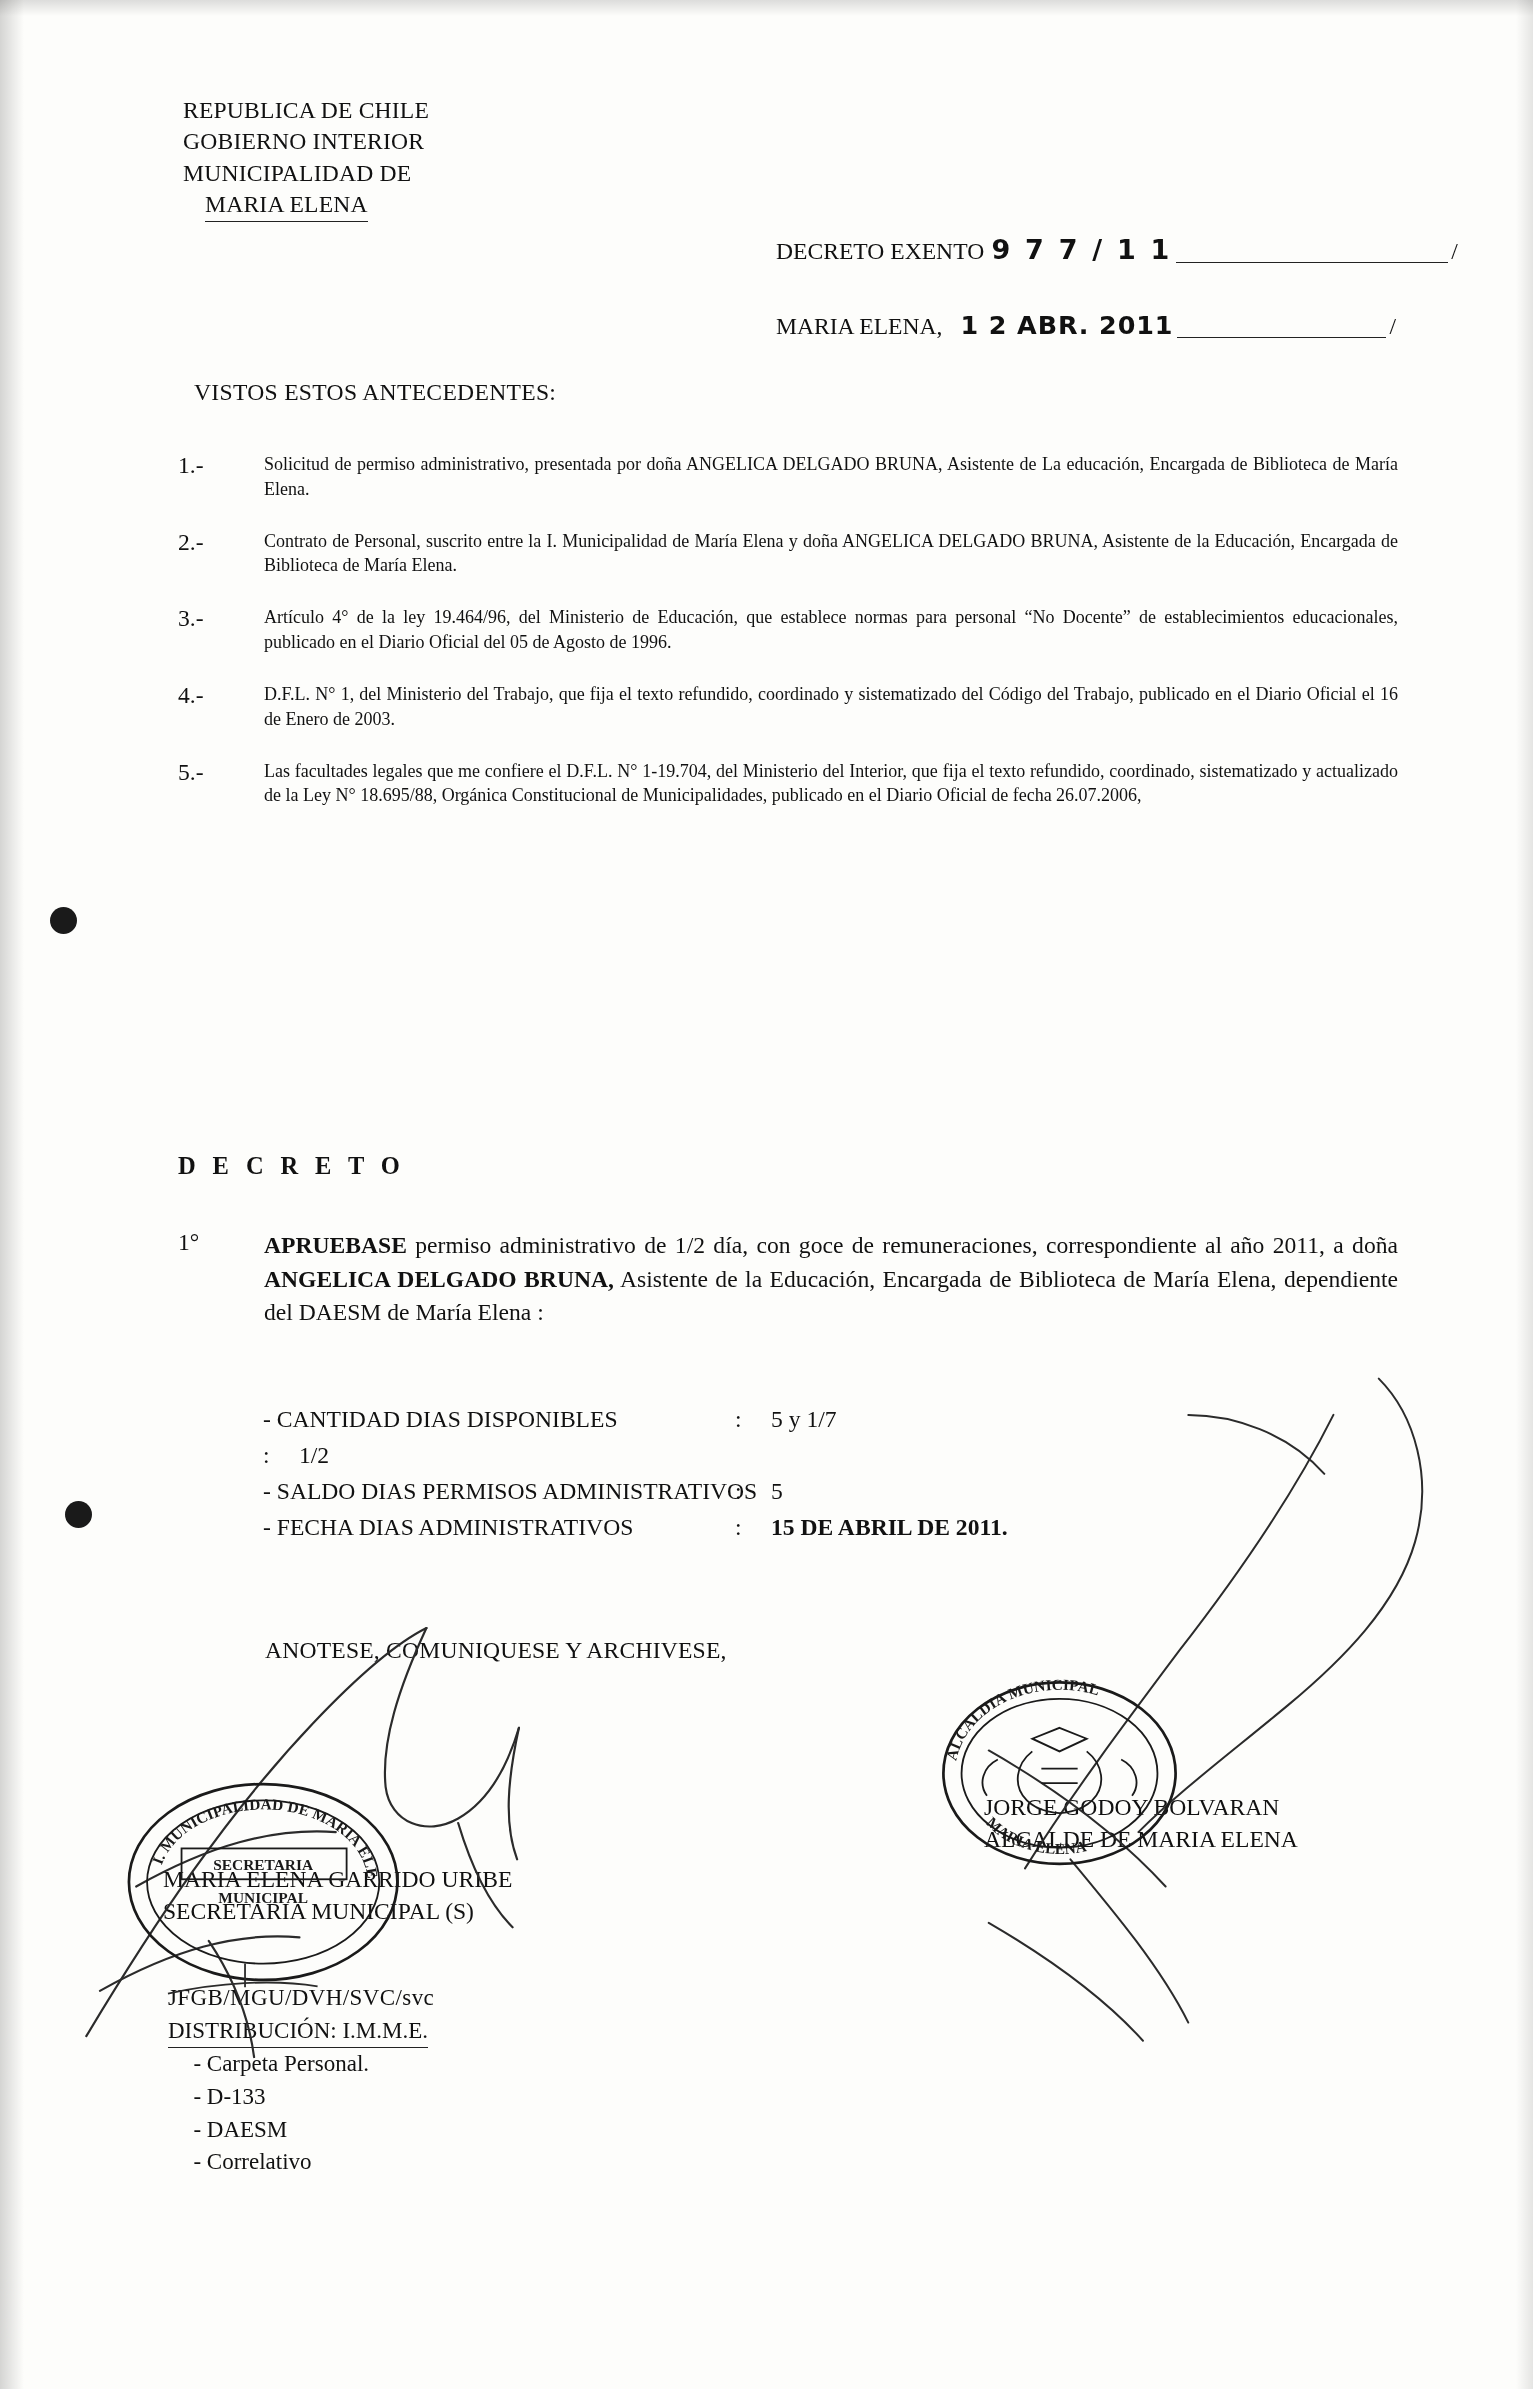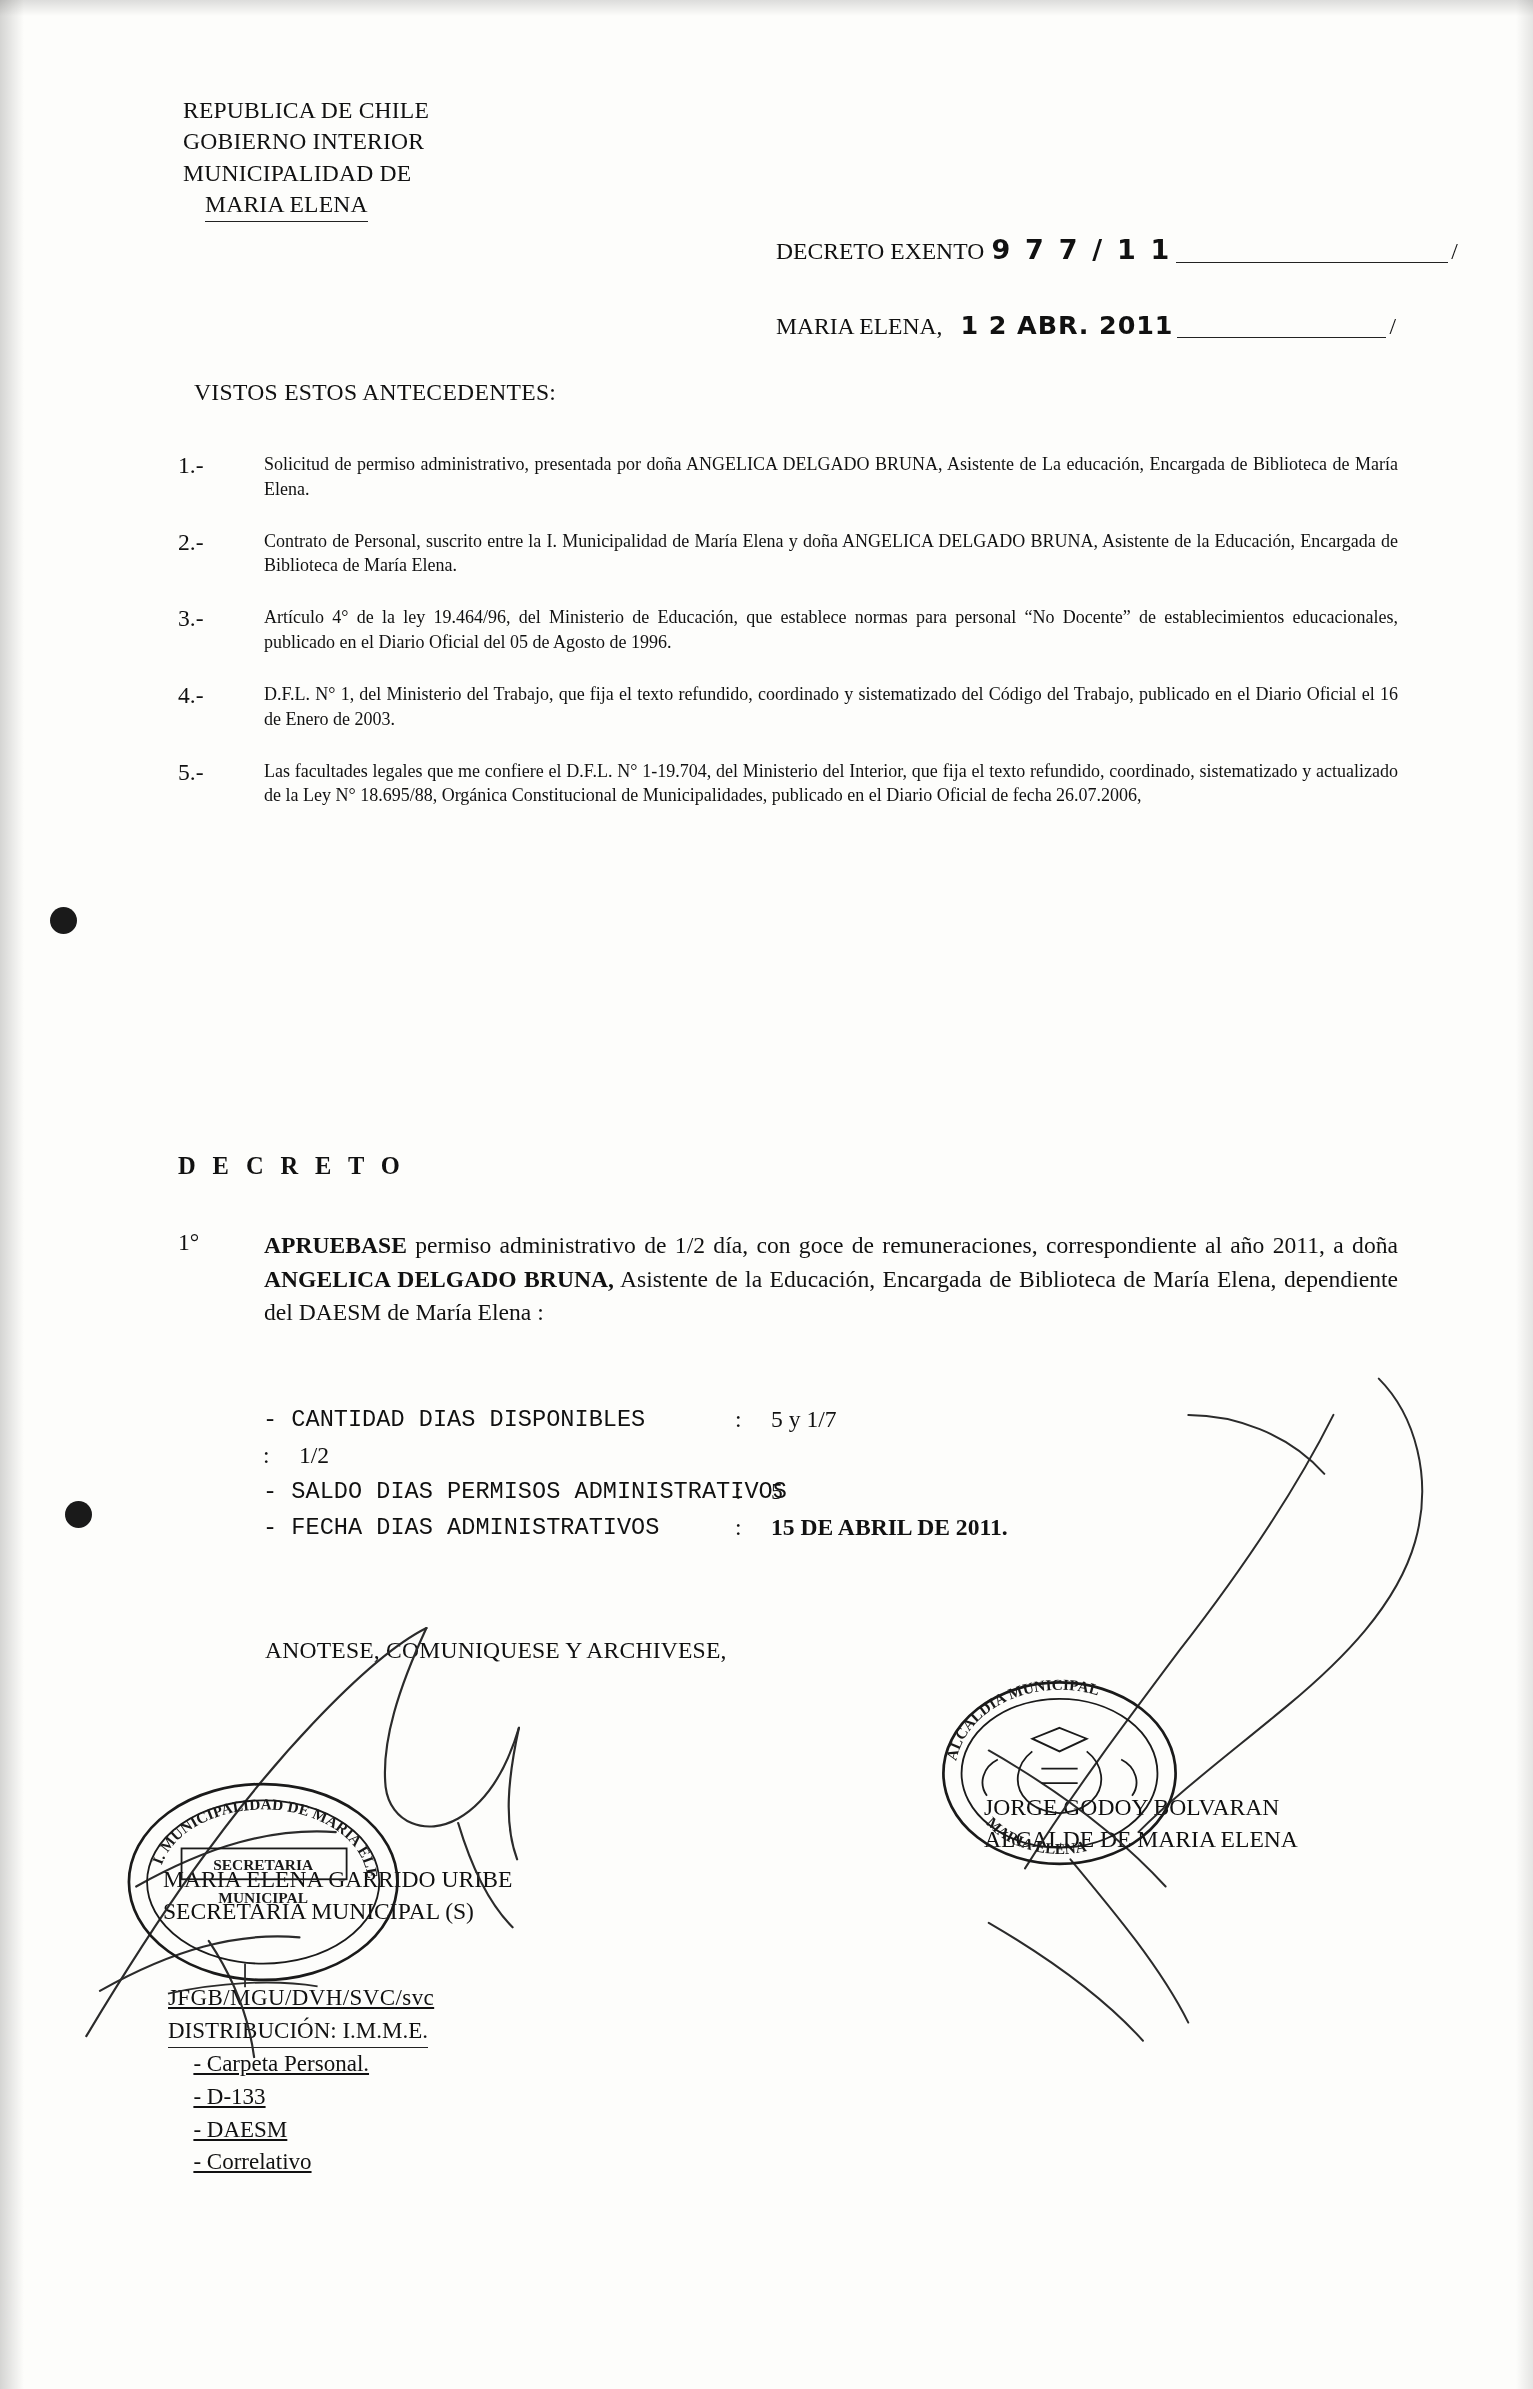--- a/index.html
+++ b/index.html
@@ -157,21 +157,21 @@
   .clause .body b { font-weight: bold; }
 
   .detail-list {
     position: absolute;
     left: 263px;
     top: 1402px;
     font-size: 23.6px;
     line-height: 1.52;
   }
   .detail-row { display: flex; }
-  .detail-row .label { width: 472px; flex: 0 0 472px; white-space: nowrap; font-family: Liberation Mono, monospace; }
+  .detail-row .label { width: 472px; flex: 0 0 472px; white-space: nowrap; }
   .detail-row .colon { width: 36px; flex: 0 0 36px; }
   .detail-row .value { white-space: nowrap; }
   .detail-row .value.bold { font-weight: bold; }
 
   .anotese {
     position: absolute;
     left: 265px;
     top: 1637px;
     font-size: 23.6px;
     letter-spacing: 0.2px;
@@ -194,21 +194,20 @@
     text-align: left;
   }
   .sig-right .name { white-space: nowrap; }
 
   .dist-block {
     position: absolute;
     left: 168px;
     top: 1982px;
     font-size: 23px;
     line-height: 1.42;
-    text-decoration: underline;
   }
   .dist-block .initials { letter-spacing: 0.4px; }
   .dist-block .dist-title {
     border-bottom: 1.4px solid #222;
     display: inline-block;
   }
   .dist-block ul {
     list-style: none;
     margin: 0;
     padding: 0 0 0 25.4px;

